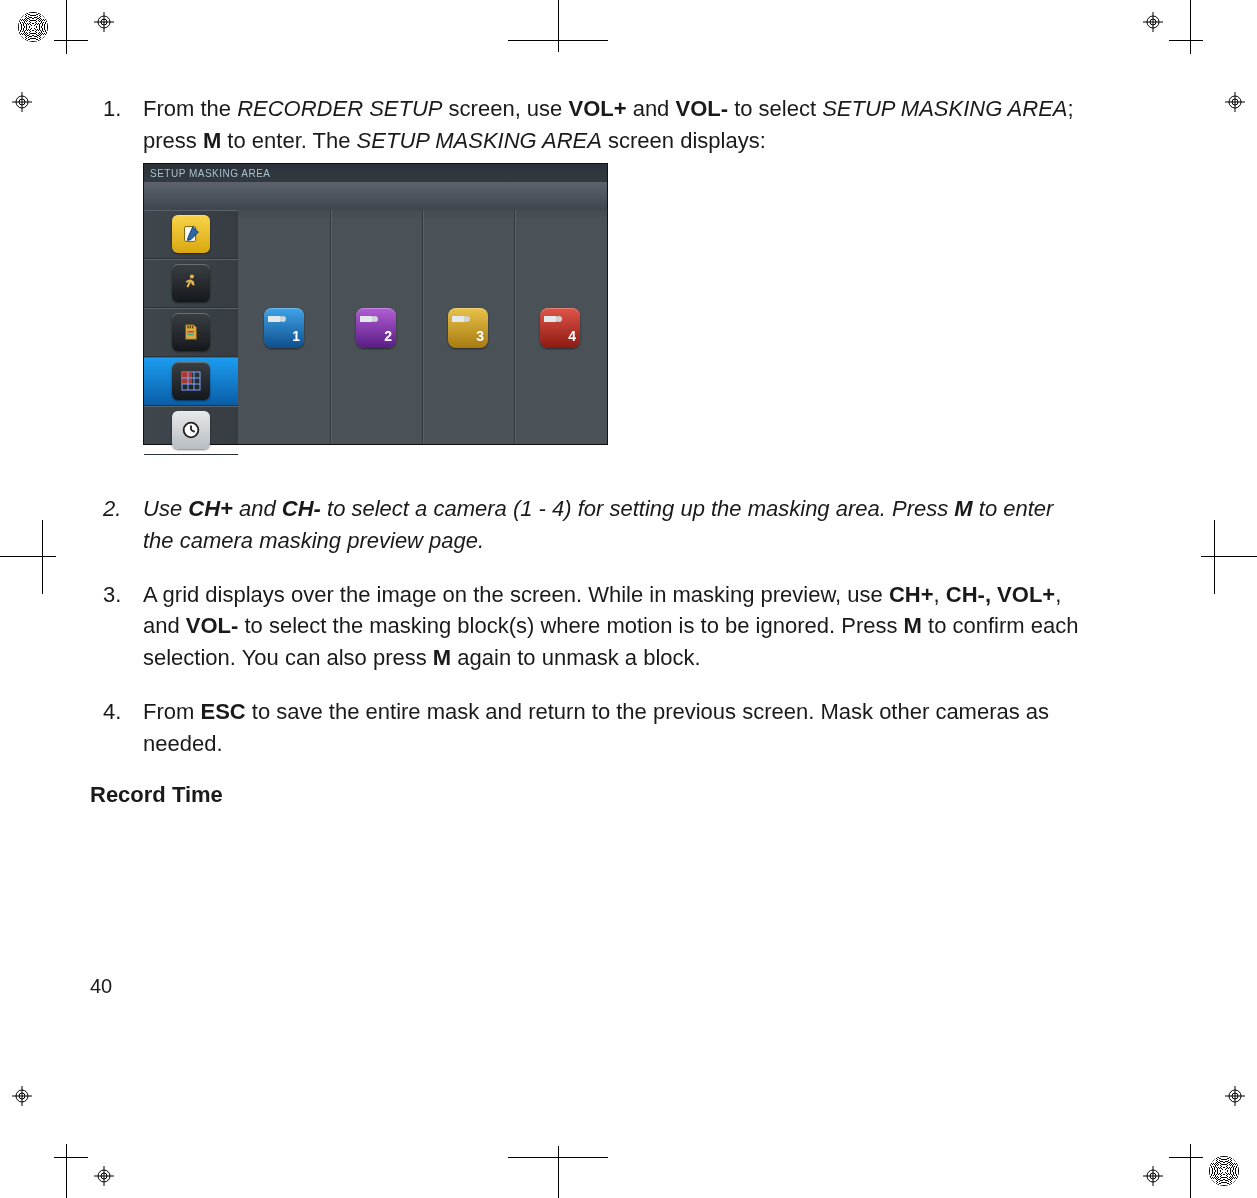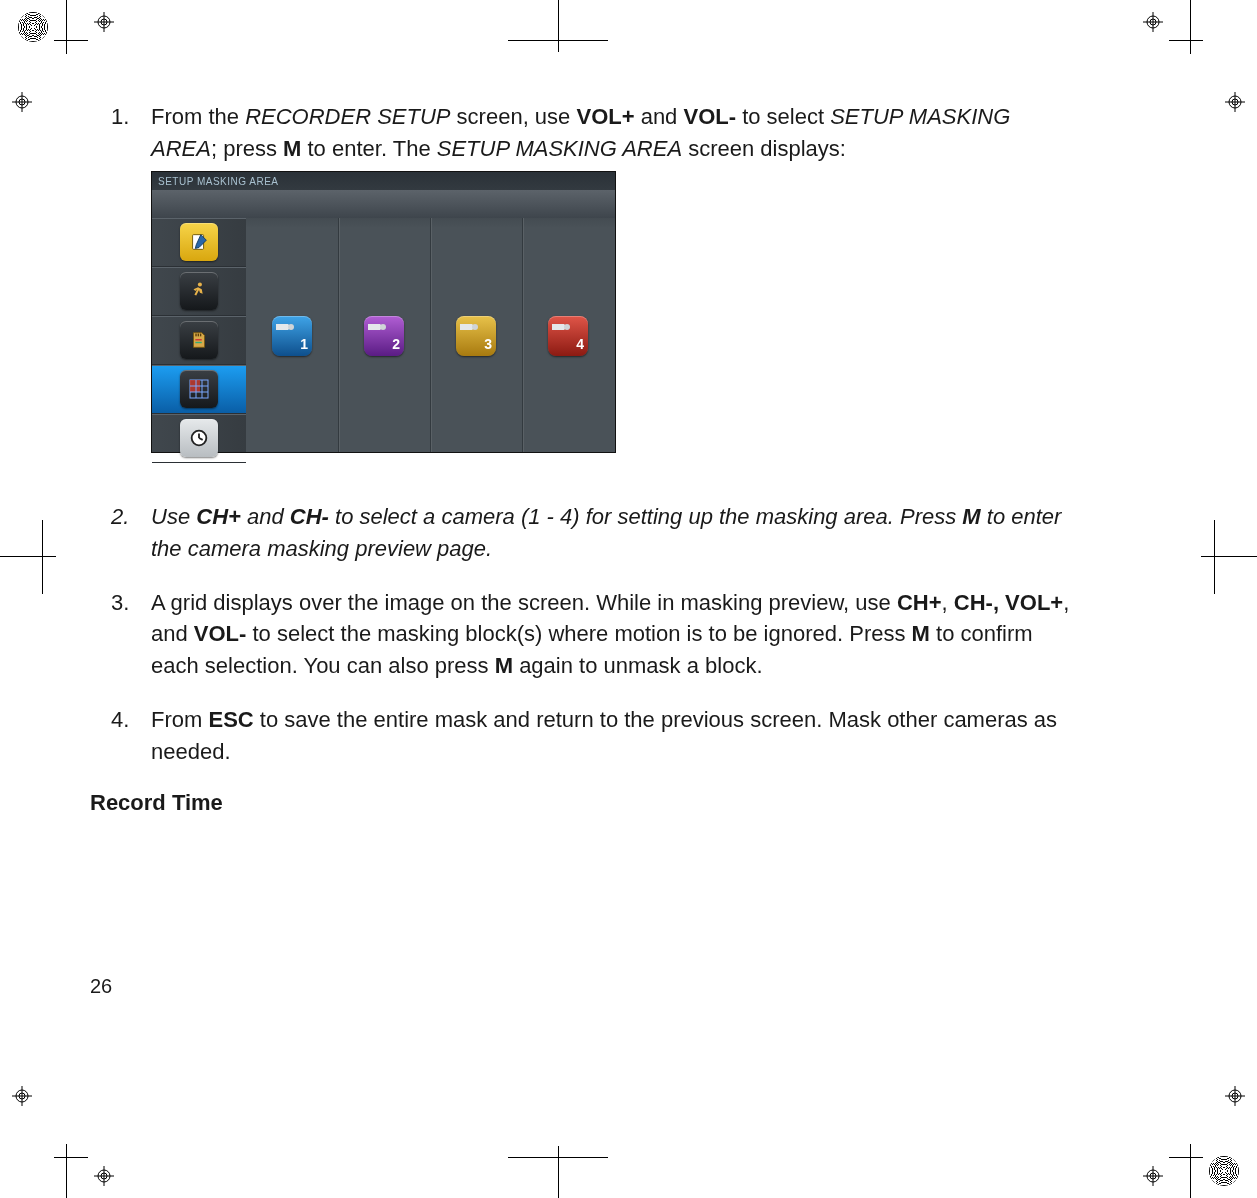--- a/index.html
+++ b/index.html
@@ -14,21 +14,21 @@
     box-sizing: border-box;
   }
   .page {
     position: absolute;
     left: 90px;
     top: 85px;
     width: 1000px;
     height: 920px;
   }
   ol.steps {
-    margin: 16px;
+    margin: 8px;
     padding-left: 45px;
     list-style: none;
     counter-reset: step;
   }
   ol.steps > li {
     counter-increment: step;
     position: relative;
     margin-bottom: 22px;
     font-size: 22px;
     line-height: 1.45;
@@ -380,13 +380,13 @@
 
     <li>
       <span>From </span><span class="bold">ESC</span><span> to save the entire mask and return to the previous screen. Mask other cameras as needed.</span>
     </li>
   </ol>
 
   <h4 class="section">Record Time</h4>
 
 </div>
 
-<div class="page-number">26</div>
+<div class="page-number">40</div>
 
 </body></html>

